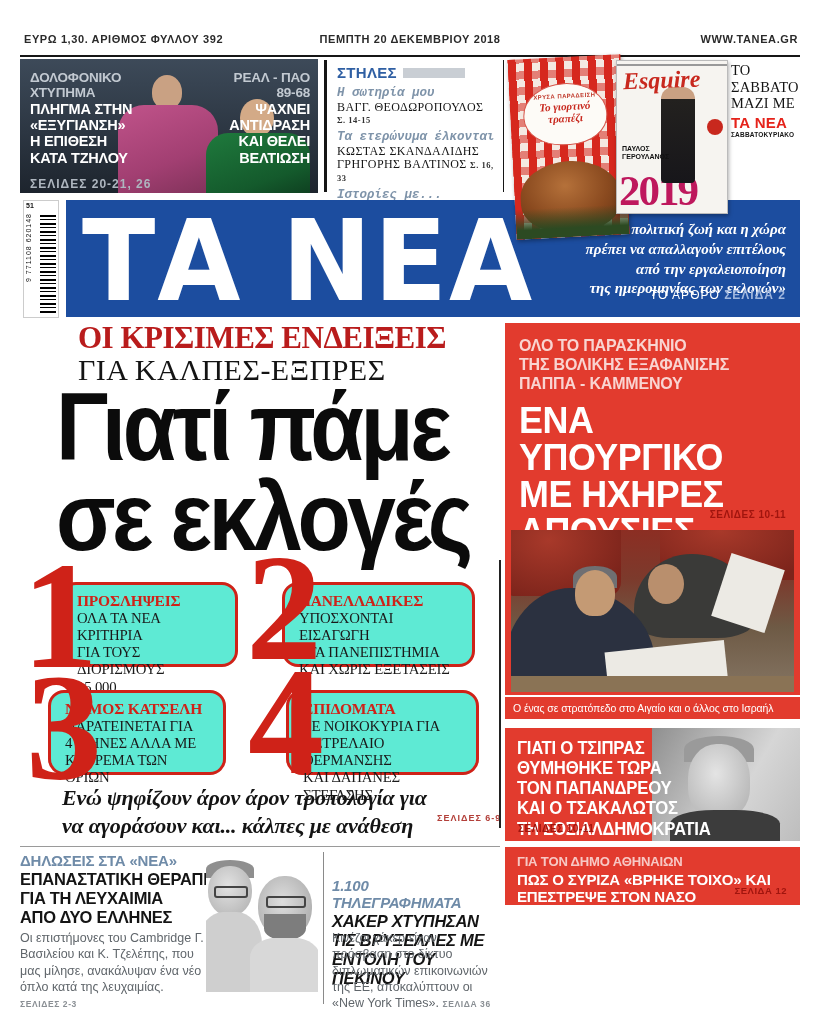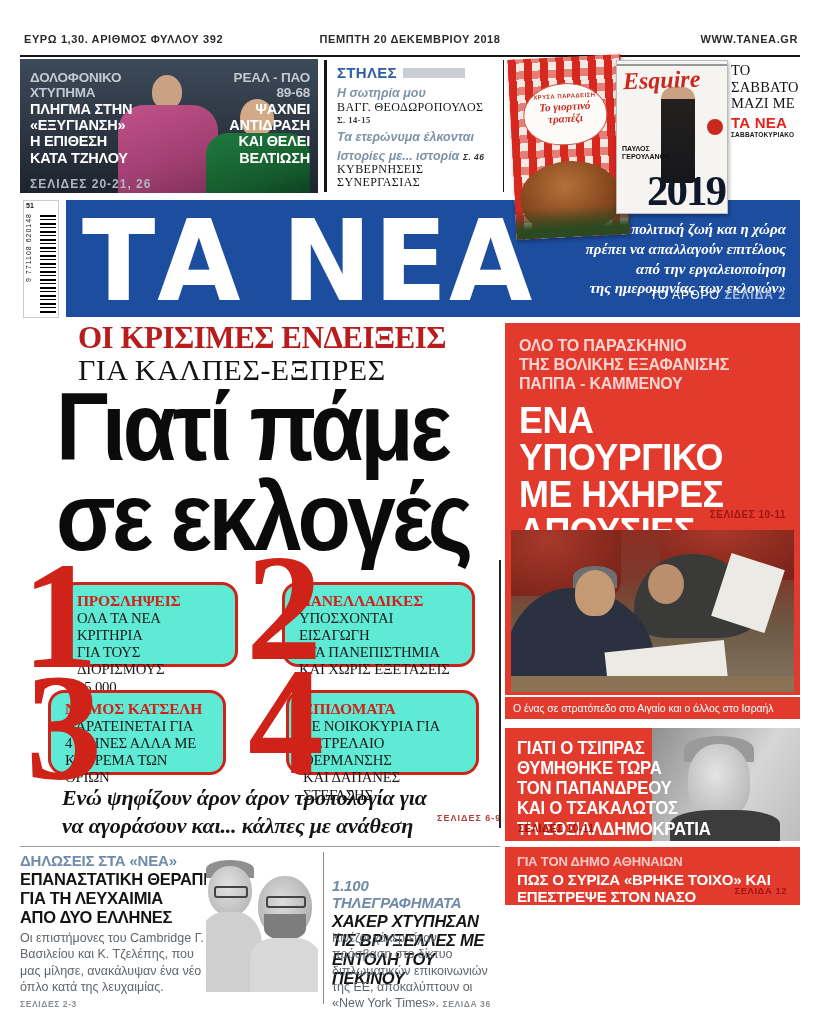--- a/index.html
+++ b/index.html
@@ -32,21 +32,21 @@
   #sp-pages-l{left:10px;top:118px;font-size:12px;color:#aeb6bf;letter-spacing:1px;font-weight:bold;}
   #sp-kicker-r{right:8px;top:11px;font-size:13.5px;color:#c2c9d1;text-align:right;font-weight:bold;}
   #sp-head-r{right:8px;top:42px;font-size:14.5px;text-align:right;}
 
   
   #colbox{left:324px;top:60px;width:180px;height:132px;border-left:3px solid #161616;
           border-right:1px solid #161616;padding:4px 8px 0 10px;box-sizing:border-box;}
   #colbox-title{font-size:15px;font-weight:bold;color:#2f5fa3;letter-spacing:.3px;display:inline-block;}
   #colbox-bar{display:inline-block;width:62px;height:10px;background:#c9ced4;margin-left:6px;}
   .ci{margin-top:5px;line-height:1.08;}
-  .ci-title{font-family:Liberation Sans, sans-serif;font-style:italic;font-weight:bold;
+  .ci-title{font-family:Liberation Mono, monospace;font-style:italic;font-weight:bold;
             color:#7e93a9;font-size:12.5px;}
   .ci-author{font-family:"Liberation Serif",serif;font-size:12px;color:#141414;letter-spacing:.4px;}
   .pg{font-size:8.5px;color:#333;font-weight:bold;letter-spacing:.5px;}
 
   
   #cover1{left:512px;top:57px;width:113px;height:180px;transform:rotate(-3deg);z-index:6;
     background:
       repeating-linear-gradient(0deg,rgba(214,40,30,.55) 0 8px,rgba(255,255,255,0) 8px 16px),
       repeating-linear-gradient(90deg,#d6281e 0 8px,#f4e9e2 8px 16px);
     box-shadow:1px 2px 4px rgba(0,0,0,.35);overflow:hidden;}
@@ -60,22 +60,22 @@
   #cover1-greens{position:absolute;left:0;top:150px;width:113px;height:30px;
     background:linear-gradient(180deg,rgba(35,70,30,.0) 0%,#2c4a22 70%);}
   #cover2{left:616px;top:60px;width:110px;height:152px;background:#f6f4f0;border:1px solid #bbb;
     z-index:6;box-shadow:1px 2px 4px rgba(0,0,0,.3);overflow:hidden;}
   #cover2-mast{position:absolute;left:6px;top:6px;font-family:"Liberation Serif",serif;
     font-style:italic;font-weight:bold;color:#c8281e;font-size:24px;transform:rotate(-2deg);}
   #cover2-rule{position:absolute;left:0;top:3px;width:110px;height:2px;background:#999;}
   #cover2-man{position:absolute;left:44px;top:26px;width:34px;height:96px;border-radius:12px 12px 4px 4px;
     background:linear-gradient(180deg,#caa183 0%,#caa183 12%,#23211f 13%,#17161a 100%);}
   #cover2-person{position:absolute;left:5px;top:84px;font-size:7px;font-weight:bold;color:#111;line-height:1.2;width:40px;}
-  #cover2-year{position:absolute;left:2px;bottom:2px;width:106px;text-align:right;
-    font-family:"Liberation Serif",serif;font-weight:bold;font-size:43px;color:#0f172a;letter-spacing:-2px;line-height:.9;}
+  #cover2-year{position:absolute;left:2px;bottom:2px;width:106px;text-align:left;
+    font-family:"Liberation Serif",serif;font-weight:bold;font-size:43px;color:#be185d;letter-spacing:-2px;line-height:.9;}
   #cover2-badge{position:absolute;right:4px;top:58px;width:16px;height:16px;border-radius:50%;background:#c8281e;}
   #promo{left:731px;top:62px;width:74px;line-height:1.15;}
   #promo-sat{font-family:"Liberation Serif",serif;font-size:14.5px;color:#141414;letter-spacing:.2px;}
   #promo-brand{color:#e5231b;font-weight:bold;font-size:15px;letter-spacing:.2px;margin-top:2px;}
   #promo-sub{font-size:6.5px;font-weight:bold;color:#141414;letter-spacing:.2px;}
 
   
   #masthead{left:66px;top:200px;width:734px;height:117px;background:#1c4d9f;}
   #mast-title{position:absolute;left:16px;top:-4px;color:#fff;font-weight:bold;font-size:112px;
     letter-spacing:2px;transform:scaleX(.96);transform-origin:left top;
@@ -216,20 +216,22 @@
   </div>
 
   <div class="abs" id="colbox">
     <span id="colbox-title">ΣΤΗΛΕΣ</span><span id="colbox-bar"></span>
     <div class="ci">
       <div class="ci-title">Η σωτηρία μου</div>
       <div class="ci-author"><span>ΒΑΓΓ. ΘΕΟΔΩΡΟΠΟΥΛΟΣ</span> <span class="pg">Σ. 14-15</span></div>
     </div>
     <div class="ci">
       <div class="ci-title">Τα ετερώνυμα έλκονται</div>
+      <div class="ci-author"><span class="ml">ΚΩΣΤΑΣ ΣΚΑΝΔΑΛΙΔΗΣ
+ΓΡΗΓΟΡΗΣ ΒΑΛΤΙΝΟΣ</span> <span class="pg">Σ. 16, 33</span></div>
     </div>
     <div class="ci">
       <div class="ci-title"><span>Ιστορίες με... ιστορία</span> <span class="pg">Σ. 46</span></div>
       <div class="ci-author">ΚΥΒΕΡΝΗΣΕΙΣ ΣΥΝΕΡΓΑΣΙΑΣ</div>
     </div>
   </div>
 
   <div class="abs" id="cover1">
     <div id="cover1-label">
       <div id="cover1-top">ΧΡΥΣΑ ΠΑΡΑΔΕΙΣΗ</div>

